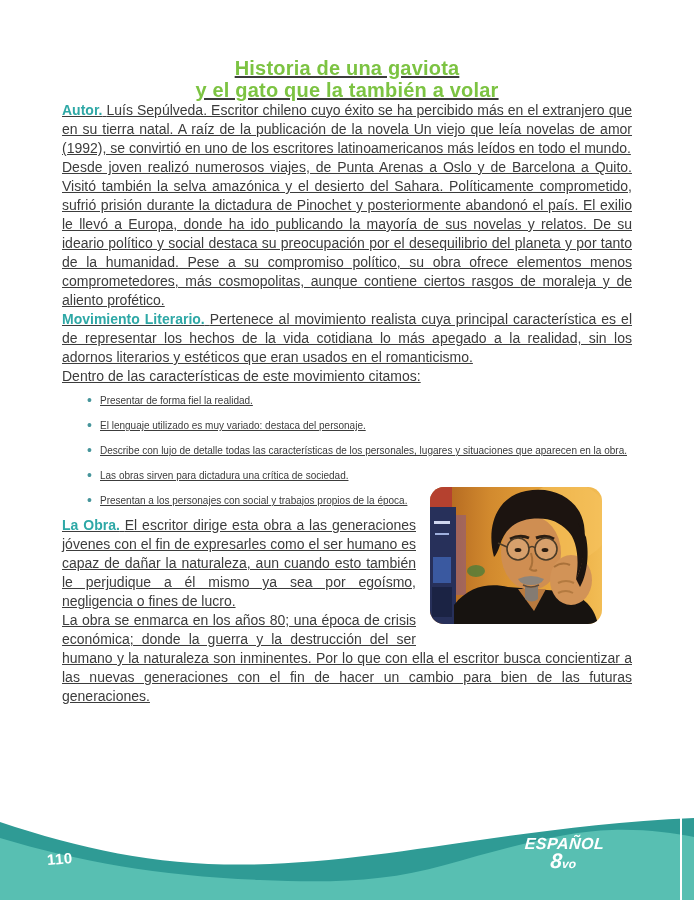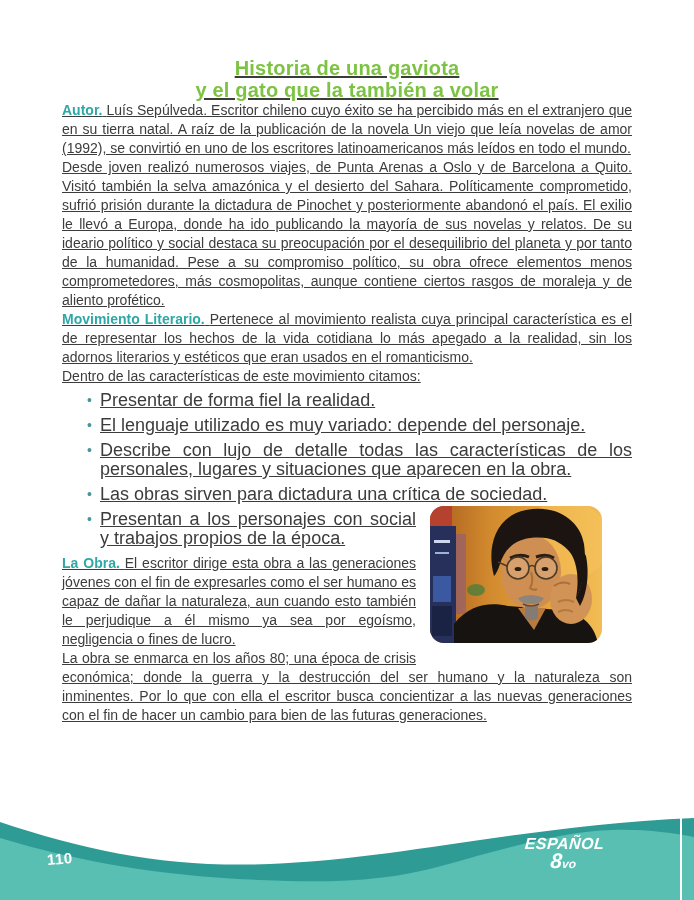--- a/index.html
+++ b/index.html
@@ -13,21 +13,21 @@
     margin:57px 0 0 0;text-align:center;color:#7cc342;
     font-size:20px;line-height:22px;font-weight:bold;letter-spacing:.2px;
   }
   p.para{margin:0;font-size:14px;line-height:19px;text-align:justify;}
   .mt{margin-top:18px;}
   .mt2{margin-top:17px;}
   .slabel{color:#2ea8a6;font-weight:bold;}
   .slabel::after{content:" ";}
   ul.bullets{list-style:none;margin:5px 0 0 0;padding:0 0 0 38px;}
   ul.bullets li{
-    position:relative;margin:0 0 6px 0;font-size:18px;line-height:19px;
+    position:relative;margin:0 0 6px 0;font-size:10px;line-height:19px;
     text-align:justify;
   }
   ul.bullets li::before{
     content:"\2022";position:absolute;left:-13px;top:0;
     color:#46959b;font-size:14px;
   }
   .wrap-zone{margin-top:0;}
   .photo{
     float:right;width:172px;height:137px;margin:-4px 30px 10px 14px;
     border-radius:14px;overflow:hidden;
@@ -65,21 +65,21 @@
   </h1>
 
   <p class="para mt2"><span class="slabel">Autor.</span><span>Luís Sepúlveda.  Escritor chileno cuyo éxito se ha percibido más en el extranjero que en su tierra natal. A raíz de la publicación de la novela Un viejo que leía novelas de amor (1992), se convirtió en uno de los escritores latinoamericanos más leídos en todo el mundo.</span></p>
   <p class="para"><span>Desde joven realizó numerosos viajes, de Punta Arenas a Oslo y de Barcelona a Quito. Visitó también la selva amazónica y el desierto del Sahara. Políticamente comprometido, sufrió prisión durante la dictadura de Pinochet y posteriormente abandonó el país. El exilio le llevó a Europa, donde ha ido publicando la mayoría de sus novelas y relatos.  De su ideario político y social destaca su preocupación por el desequilibrio del planeta y por tanto de la humanidad. Pese a su compromiso político, su obra ofrece elementos menos comprometedores, más cosmopolitas, aunque contiene ciertos rasgos de moraleja y de aliento profético.</span></p>
 
   <p class="para mt"><span class="slabel">Movimiento Literario.</span><span>Pertenece al movimiento realista cuya principal característica es el de representar  los hechos de la vida cotidiana lo más apegado a la realidad, sin los adornos literarios y estéticos que eran usados en el romanticismo.</span></p>
   <p class="para"><span>Dentro de las características de este movimiento citamos:</span></p>
 
   <ul class="bullets">
     <li>Presentar de forma fiel la realidad.</li>
-    <li>El lenguaje utilizado es muy variado: depende del personaje.</li>
+    <li>El lenguaje utilizado es muy variado: destaca del personaje.</li>
     <li>Describe con lujo de detalle todas las características de los personales, lugares y situaciones que aparecen en la obra.</li>
     <li>Las obras sirven para dictadura una crítica de sociedad.</li>
   </ul>
 
   <div class="wrap-zone clearfix">
 
     <div class="photo">
       <svg viewBox="0 0 172 137" preserveAspectRatio="none">
         <defs>
           <linearGradient id="bg" x1="0" y1="0" x2="1" y2="0">

